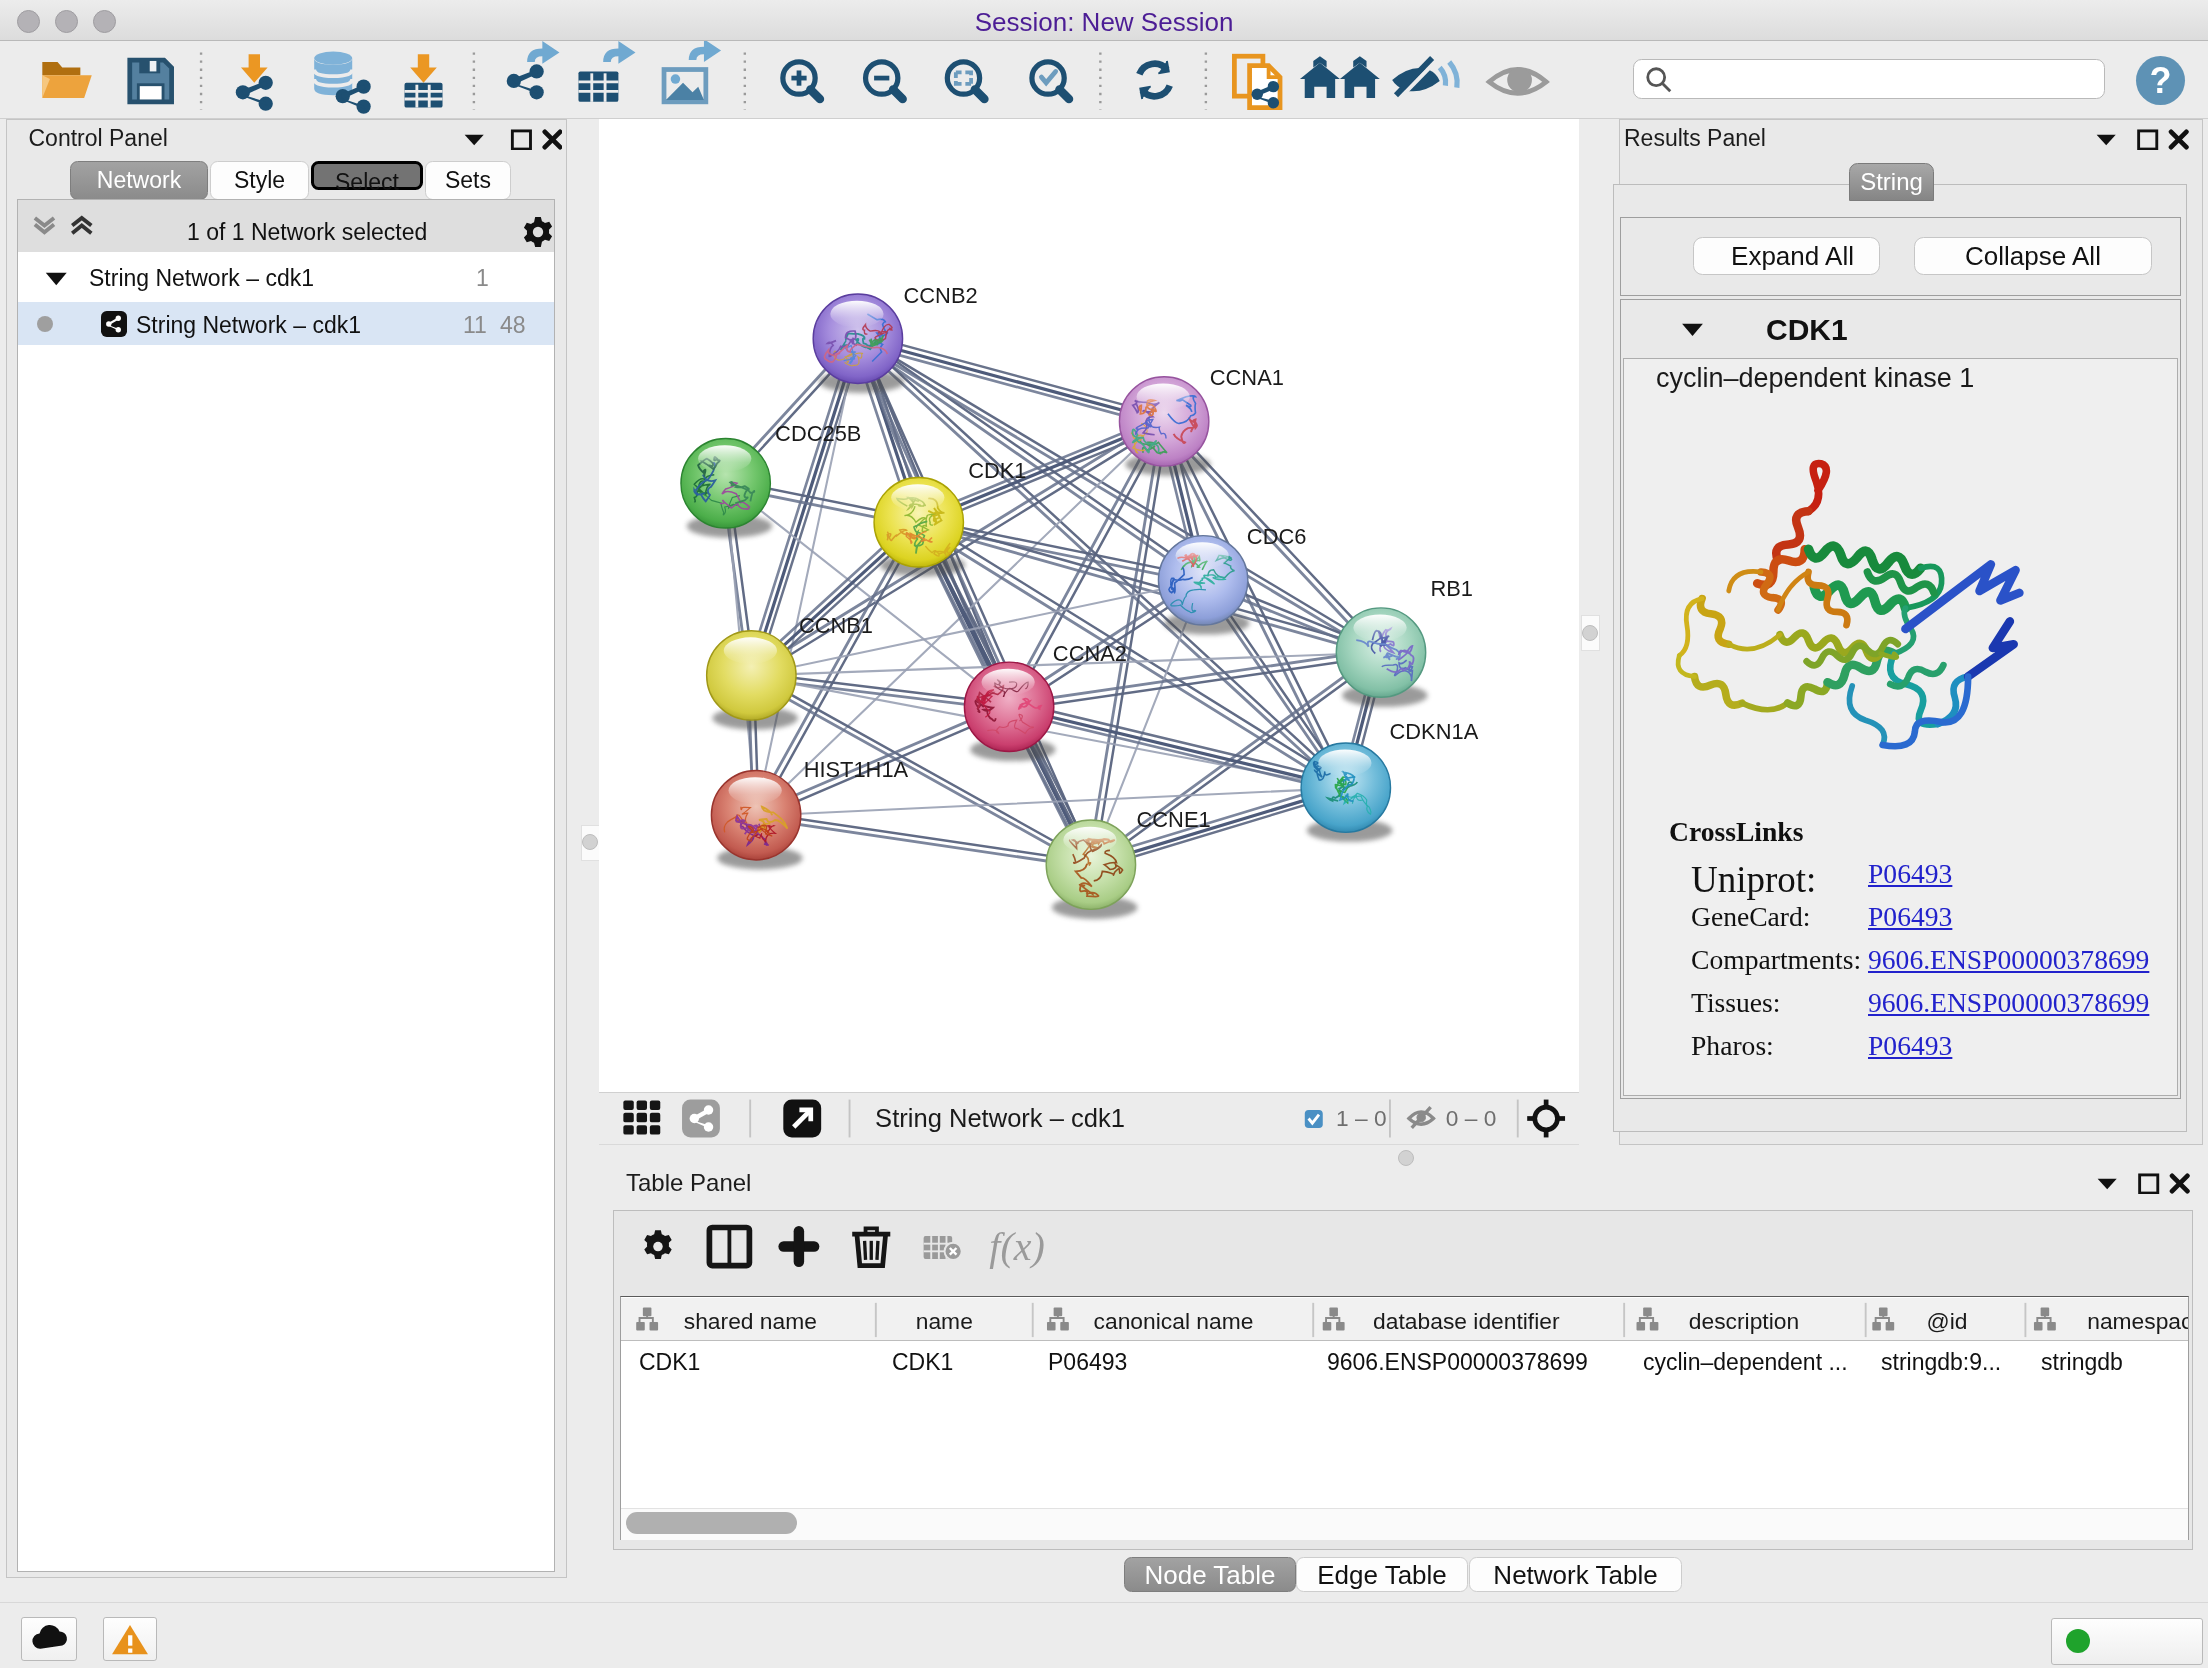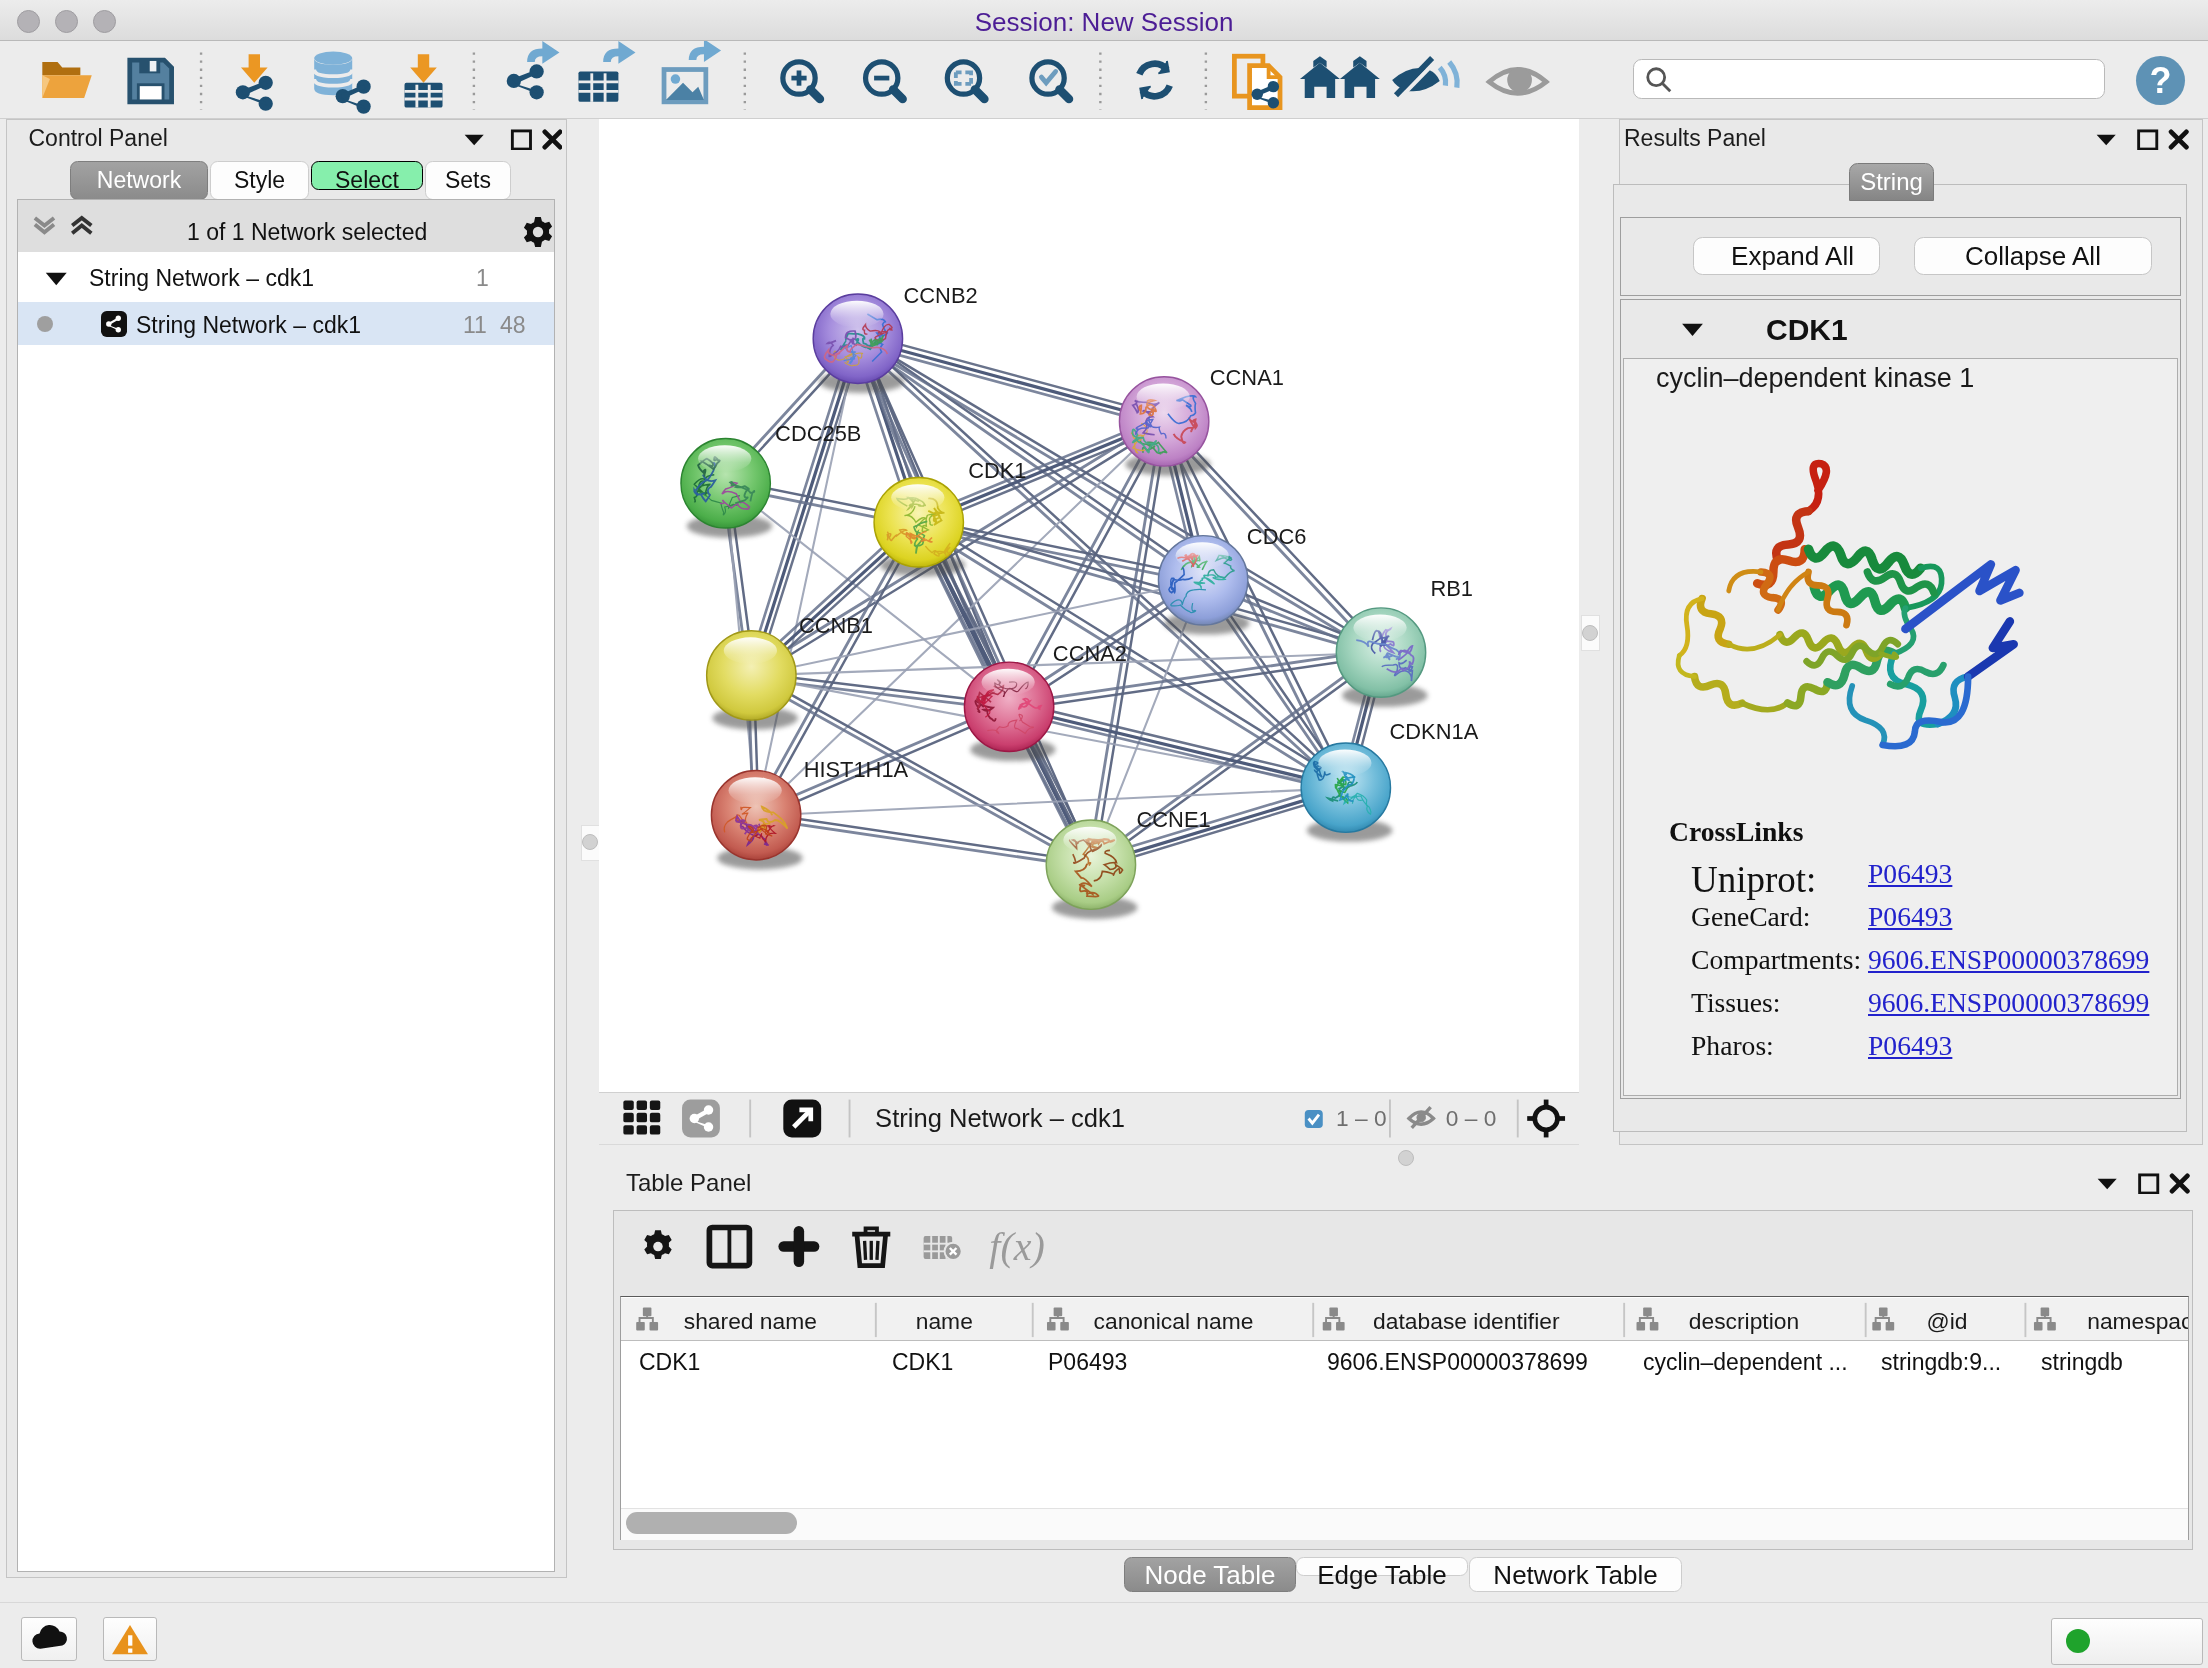--- a/index.html
+++ b/index.html
@@ -204,21 +204,21 @@
  <path d="M8 6 L28 6 L18 17 Z" fill="#111"></path>
  <rect x="58" y="2" width="19" height="19" fill="none" stroke="#111" stroke-width="3"></rect>
  <g stroke="#111" stroke-width="5" stroke-linecap="round">
       <line x1="92" y1="3" x2="108" y2="19"></line>
       <line x1="108" y1="3" x2="92" y2="19"></line>
     </g>
 </svg>
 
 <div class="abs" style="left:70px;top:161px;width:138px;height:39px;background:linear-gradient(#a2a2a2,#8b8b8b);border:1px solid #7e7e7e;border-radius:7.6px;box-sizing:border-box;color:#fff;font-size:23px;text-align:center;line-height:37px;">Network</div>
 <div class="abs" style="left:210px;top:161px;width:99px;height:39px;background:#fdfdfd;border:1px solid #cdcdcd;border-radius:7.6px;box-sizing:border-box;color:#111;font-size:23px;text-align:center;line-height:37px;">Style</div>
-<div class="abs" style="left:311px;top:161px;width:112px;height:29px;background:#86efac;border:1px solid #000000;border-radius:7.6px;box-sizing:border-box;color:#111;font-size:23px;text-align:center;line-height:37px;">Select</div>
+<div class="abs" style="left:311px;top:161px;width:112px;height:29px;background:#737373;border:3px solid #000000;border-radius:7.6px;box-sizing:border-box;color:#111;font-size:23px;text-align:center;line-height:37px;">Select</div>
 <div class="abs" style="left:425px;top:161px;width:86px;height:39px;background:#fdfdfd;border:1px solid #cdcdcd;border-radius:7.6px;box-sizing:border-box;color:#111;font-size:23px;text-align:center;line-height:37px;">Sets</div>
 
 <div class="abs" style="left:17px;top:199px;width:538px;height:1373px;border:1px solid #b2b2b2;background:#e4e4e4;box-sizing:border-box;"></div>
 
 <div class="abs" style="left:18px;top:200px;width:536px;height:52px;background:#dedede;border-bottom:1px solid #c6c6c6;"></div>
 <svg class="abs" style="left:32px;top:213px;" width="67" height="27" viewBox="0 0 70 28">
  <g fill="none" stroke="#8a8a8a" stroke-width="4">
       <path d="M3 5 L13 13 L23 5"></path>
       <path d="M3 12 L13 20 L23 12"></path>
     </g>
@@ -801,21 +801,21 @@
 <div class="abs" style="left:1048px;top:1349px;font-size:23px;color:#111;">P06493</div>
 <div class="abs" style="left:1327px;top:1349px;font-size:23px;color:#111;">9606.ENSP00000378699</div>
 <div class="abs" style="left:1643px;top:1349px;font-size:23px;color:#111;">cyclin–dependent ...</div>
 <div class="abs" style="left:1881px;top:1349px;font-size:23px;color:#111;">stringdb:9...</div>
 <div class="abs" style="left:2041px;top:1349px;font-size:23px;color:#111;">stringdb</div>
 
 <div class="abs" style="left:621px;top:1508px;width:1567px;height:31px;background:#fafafa;border-top:1px solid #e2e2e2;"></div>
 <div class="abs" style="left:626px;top:1512px;width:171px;height:22px;background:#b0b0b0;border-radius:11.4px;"></div>
 
 <div class="abs" style="left:1124px;top:1557px;width:172px;height:35px;background:linear-gradient(#a2a2a2,#8b8b8b);border:1px solid #7e7e7e;border-radius:7.6px;box-sizing:border-box;color:#fff;font-size:26px;text-align:center;line-height:34px;">Node Table</div>
-<div class="abs" style="left:1296px;top:1557px;width:172px;height:19px;background:#fdfdfd;border:1px solid #cdcdcd;border-radius:7.6px;box-sizing:border-box;color:#111;font-size:26px;text-align:center;line-height:34px;">Edge Table</div>
+<div class="abs" style="left:1296px;top:1557px;width:172px;height:35px;background:#fdfdfd;border:1px solid #cdcdcd;border-radius:7.6px;box-sizing:border-box;color:#111;font-size:26px;text-align:center;line-height:34px;">Edge Table</div>
 <div class="abs" style="left:1469px;top:1557px;width:213px;height:35px;background:#fdfdfd;border:1px solid #cdcdcd;border-radius:7.6px;box-sizing:border-box;color:#111;font-size:26px;text-align:center;line-height:34px;">Network Table</div>
 
 <div class="abs" style="left:0;top:1602px;width:2208px;height:67px;background:#ececec;border-top:1px solid #d8d8d8;"></div>
 <div class="abs" style="left:21px;top:1617px;width:56px;height:44px;background:linear-gradient(#fefefe,#f0f0f0);border:1px solid #b9b9b9;border-radius:2.9px;box-sizing:border-box;"></div>
 <svg class="abs" style="left:28.5px;top:1624px;" width="42" height="28.5" viewBox="0 0 44 30">
  <path fill="#111" d="M12 26 a8 8 0 0 1 -1-16 a11 11 0 0 1 21-2 a7.5 7.5 0 0 1 3 14.5 Z"></path>
 </svg>
 <div class="abs" style="left:103px;top:1617px;width:54px;height:44px;background:linear-gradient(#fefefe,#f0f0f0);border:1px solid #b9b9b9;border-radius:2.9px;box-sizing:border-box;"></div>
 <svg class="abs" style="left:110px;top:1623px;" width="40" height="34" viewBox="0 0 42 36">
  <path d="M21 2 L40 33 L2 33 Z" fill="#e8921c"></path>

